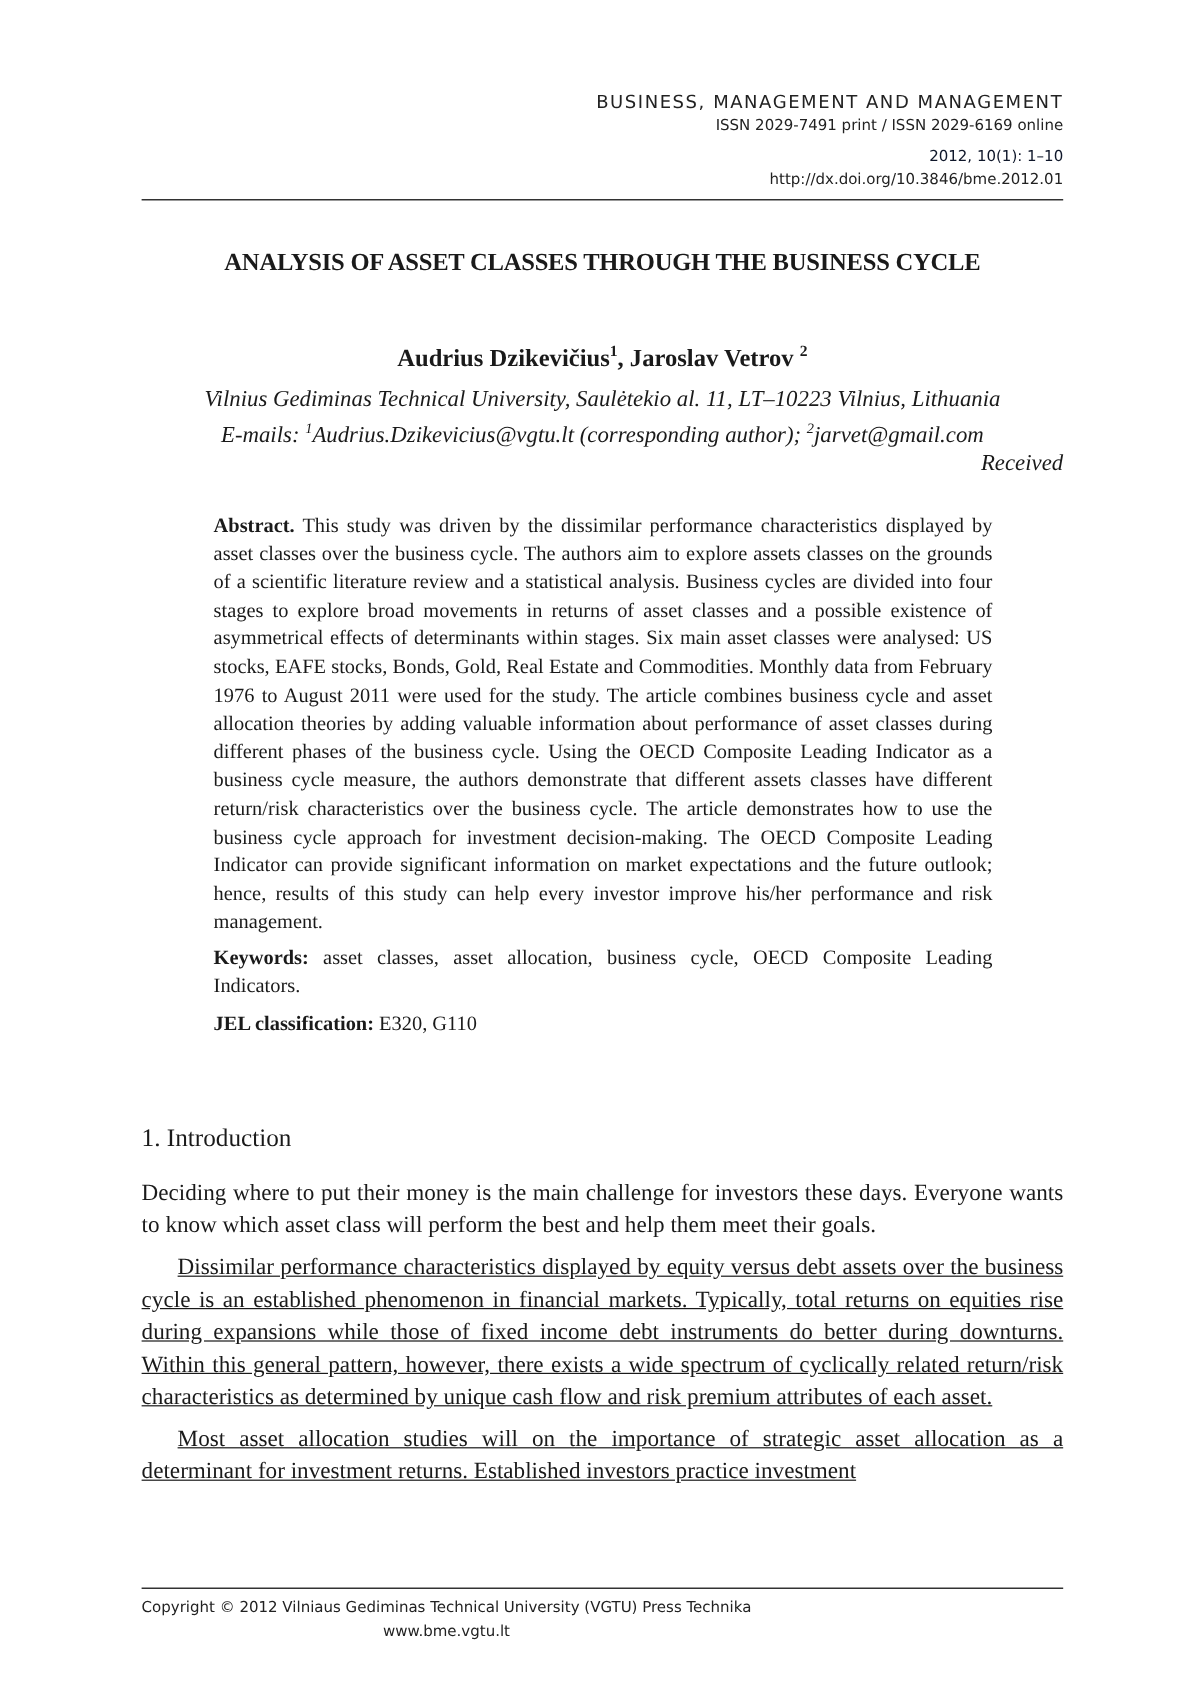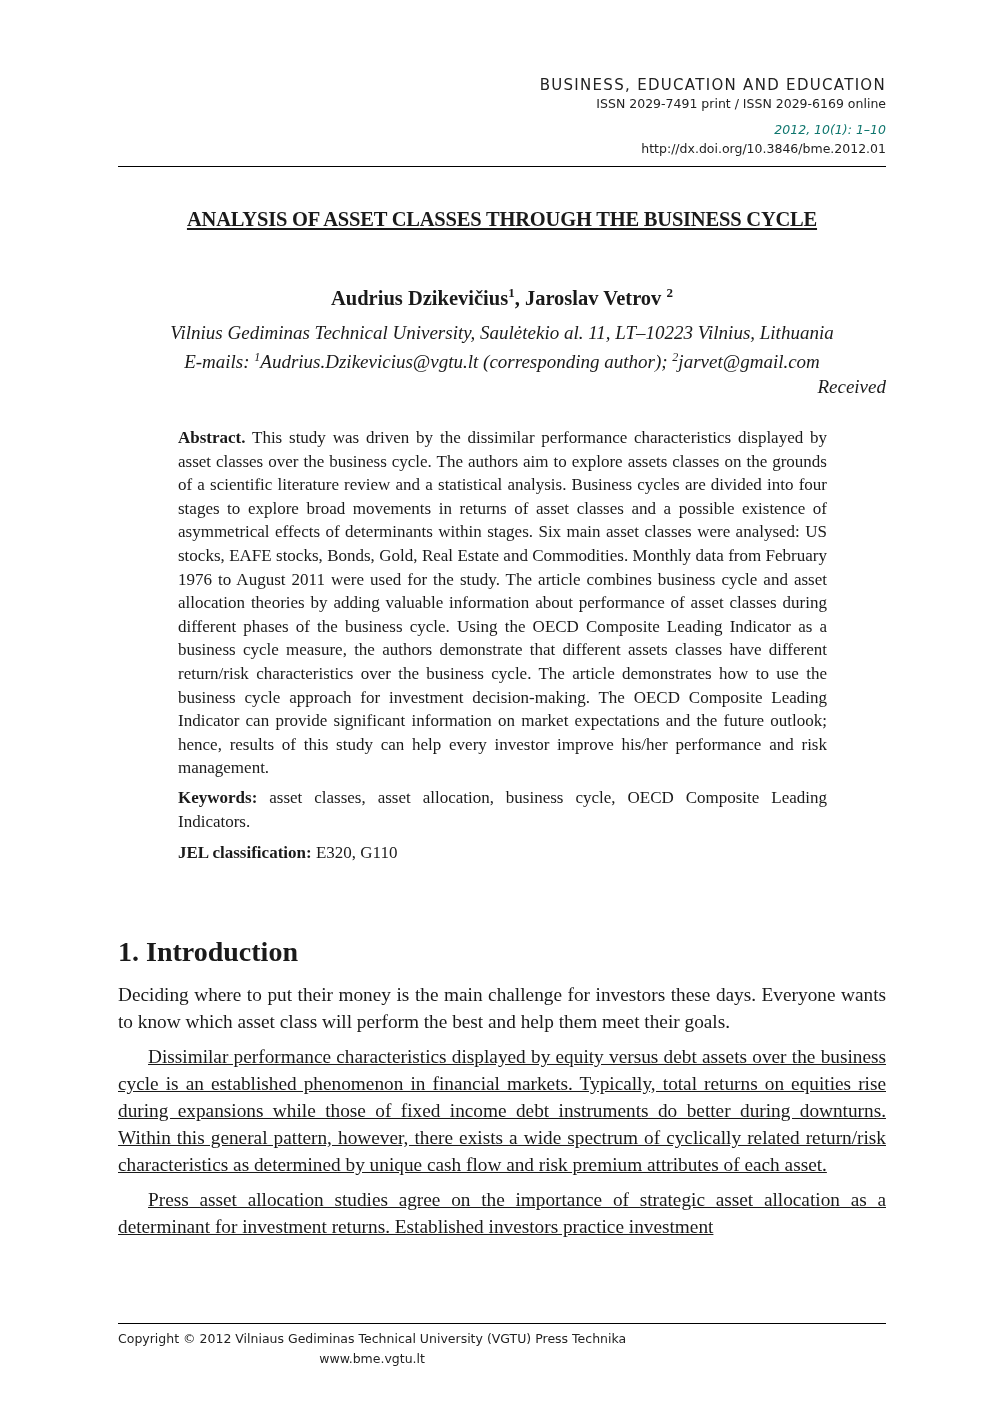--- a/index.html
+++ b/index.html
@@ -3,52 +3,52 @@
 <meta charset="utf-8">
 <style>
   html, body { margin: 0; padding: 0; background: #ffffff; }
   body { width: 993px; height: 1418px; position: relative; overflow: hidden; color: #1a1a1a; }
   .sans { font-family: "DejaVu Sans", "Liberation Sans", sans-serif; text-align: center; }
   .serif { font-family: "Liberation Serif", "DejaVu Serif", serif; }
 
   .journal-header { position: absolute; left: 118px; width: 768px; top: 75px; text-align: right; }
   .journal-name { font-size: 15px; letter-spacing: 1.3px; line-height: 20px; color: #222; }
   .issn { font-size: 12.5px; line-height: 18px; color: #222; }
-  .vol { font-size: 12.5px; line-height: 18px; margin-top: 8px; color: #0f766e; font-style: italic; }
+  .vol { font-size: 12.5px; line-height: 18px; margin-top: 8px; color: #0f172a; }
   .doi { font-size: 12.5px; line-height: 20px; color: #222; text-align: right; }
   .rule-top { position: absolute; left: 118px; width: 768px; top: 166px; height: 0; border-top: 1.5px solid #000; }
 
-  .title { position: absolute; left: 118px; width: 768px; top: 208px; text-align: center; font-size: 20.5px; font-weight: bold; letter-spacing: -0.2px; text-decoration: underline; }
+  .title { position: absolute; left: 118px; width: 768px; top: 208px; text-align: center; font-size: 20.5px; font-weight: bold; letter-spacing: -0.2px; }
   .authors { position: absolute; left: 118px; width: 768px; top: 285px; text-align: center; font-size: 20.5px; font-weight: bold; }
   .authors sup { font-size: 13px; }
 
   .affil { position: absolute; left: 118px; width: 768px; top: 320px; text-align: center; font-size: 19px; font-style: italic; line-height: 25px; }
   .affil sup { font-size: 12px; }
   .received { position: absolute; left: 118px; width: 768px; top: 376px; text-align: right; font-size: 19px; font-style: italic; }
 
   .abstract-block { position: absolute; left: 178px; width: 649px; top: 426px; font-size: 17px; line-height: 23.6px; text-align: justify; }
   .abstract-block p { margin: 0; }
   .abstract-block b { font-weight: bold; }
   .kw { margin-top: 6px !important; }
   .jel { margin-top: 8px !important; }
 
-  .section-heading { position: absolute; left: 118px; top: 936px; font-size: 28px; font-weight: bold; }
+  .section-heading { position: absolute; left: 118px; top: 936px; font-size: 21px; font-weight: normal; }
 
   .body-text { position: absolute; left: 118px; width: 768px; top: 981px; font-size: 19.3px; line-height: 27px; text-align: justify; }
   .body-text p { margin: 0 0 8px 0; }
   .body-text p.indent { text-indent: 30px; text-decoration: underline; }
 
   .rule-bottom { position: absolute; left: 118px; width: 768px; top: 1323px; height: 0; border-top: 1.2px solid #000; }
   .footer { position: absolute; left: 118px; top: 1329px; font-size: 12.5px; line-height: 20px; color: #222; }
 </style>
 </head>
 <body>
 
 <header class="journal-header sans">
-  <div class="journal-name">BUSINESS, EDUCATION AND EDUCATION</div>
+  <div class="journal-name">BUSINESS, MANAGEMENT AND MANAGEMENT</div>
   <div class="issn">ISSN 2029-7491 print / ISSN 2029-6169 online</div>
   <div class="vol">2012, 10(1): 1–10</div>
   <div class="doi">http://dx.doi.org/10.3846/bme.2012.01</div>
 </header>
 <div class="rule-top"></div>
 
 <h1 class="title serif" style="margin:0">ANALYSIS OF ASSET CLASSES THROUGH THE BUSINESS CYCLE</h1>
 
 <div class="authors serif">
   <span>Audrius Dzikevičius</span><sup>1</sup><span>, </span><span>Jaroslav Vetrov</span>&nbsp;<sup>2</sup>
@@ -66,20 +66,20 @@
   <p><b>Abstract.</b><span> This study was driven by the dissimilar performance characteristics displayed by asset classes over the business cycle. The authors aim to explore assets classes on the grounds of a scientific literature review and a statistical analysis. Business cycles are divided into four stages to explore broad movements in returns of asset classes and a possible existence of asymmetrical effects of determinants within stages. Six main asset classes were analysed: US stocks, EAFE stocks, Bonds, Gold, Real Estate and Commodities. Monthly data from February 1976 to August 2011 were used for the study. The article combines business cycle and asset allocation theories by adding valuable information about performance of asset classes during different phases of the business cycle. Using the OECD Composite Leading Indicator as a business cycle measure, the authors demonstrate that different assets classes have different return/risk characteristics over the business cycle. The article demonstrates how to use the business cycle approach for investment decision-making. The OECD Composite Leading Indicator can provide significant information on market expectations and the future outlook; hence, results of this study can help every investor improve his/her performance and risk management.</span></p>
   <p class="kw"><b>Keywords:</b><span> asset classes, asset allocation, business cycle, OECD Composite Leading Indicators.</span></p>
   <p class="jel"><b>JEL classification:</b><span> E320, G110</span></p>
 </section>
 
 <h2 class="section-heading serif" style="margin:0">1. Introduction</h2>
 
 <section class="body-text serif">
   <p>Deciding where to put their money is the main challenge for investors these days. Everyone wants to know which asset class will perform the best and help them meet their goals.</p>
   <p class="indent">Dissimilar performance characteristics displayed by equity versus debt assets over the business cycle is an established phenomenon in financial markets. Typically, total returns on equities rise during expansions while those of fixed income debt instruments do better during downturns. Within this general pattern, however, there exists a wide spectrum of cyclically related return/risk characteristics as determined by unique cash flow and risk premium attributes of each asset.</p>
-  <p class="indent">Press asset allocation studies agree on the importance of strategic asset allocation as a determinant for investment returns. Established investors practice investment</p>
+  <p class="indent">Most asset allocation studies will on the importance of strategic asset allocation as a determinant for investment returns. Established investors practice investment</p>
 </section>
 
 <div class="rule-bottom"></div>
 <footer class="footer sans">
   <div>Copyright © 2012 Vilniaus Gediminas Technical University (VGTU) Press Technika</div>
   <div>www.bme.vgtu.lt</div>
 </footer>
 
 </body></html>

